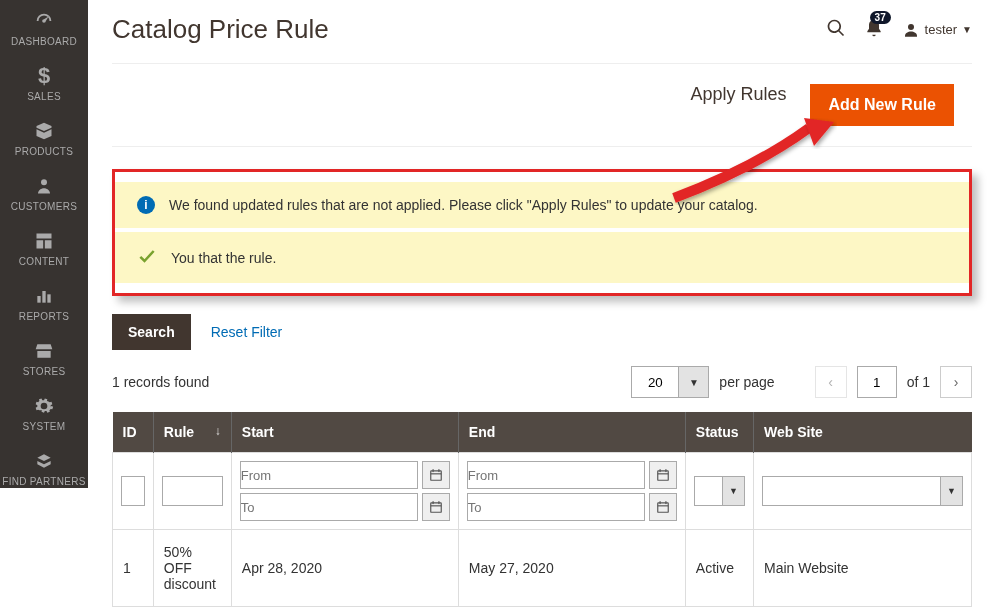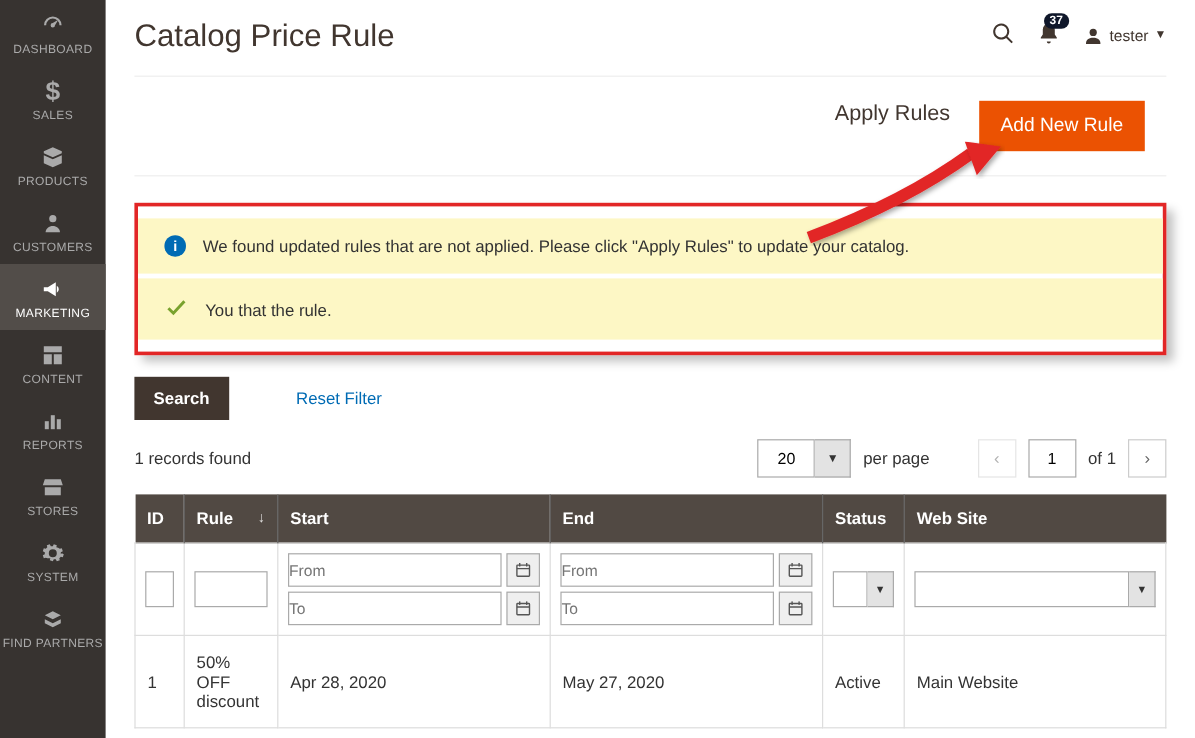--- a/index.html
+++ b/index.html
@@ -1,43 +1,43 @@
 <!DOCTYPE html>
 <html><head>
 <meta charset="utf-8">
 <style>
   * { box-sizing: border-box; margin: 0; padding: 0; }
   body { font-family: 'Helvetica Neue', Arial, sans-serif; font-size: 13px; color: #333; background: #fff; width: 996px; height: 615px; overflow: hidden; position: relative; }
-  .sidebar { position: absolute; left: 0; top: 0; width: 88px; height: 615px; background: #373330; color: #aaa; display: flex; flex-direction: column; }
+  .sidebar { position: absolute; left: 0; top: 0; width: 88px; height: 488px; background: #373330; color: #aaa; display: flex; flex-direction: column; }
   .side-item { display: flex; flex-direction: column; align-items: center; justify-content: center; padding: 10px 2px 8px; cursor: pointer; color:#aaa; }
   .side-item.active { background: #524d49; color: #fff; }
   .side-item .icon { font-size: 20px; margin-bottom: 4px; height:22px; display:flex; align-items:center; justify-content:center;}
   .side-item .label { font-size: 10px; letter-spacing: 0.3px; text-align:center; }
   .main { position: absolute; left: 88px; top: 0; right: 0; bottom: 0; padding: 14px 24px 0 24px; overflow:hidden;}
   .titlebar { display: flex; align-items: center; justify-content: space-between; margin-bottom: 18px; }
   .page-title { font-size: 26px; font-weight: 400; color: #41362f; }
   .titlebar-right { display: flex; align-items: center; gap: 18px; }
   .search-icon svg { width: 20px; height: 20px; fill:#41362f;}
   .notif { position: relative; cursor:pointer;}
   .notif svg { width: 20px; height: 20px; fill:#41362f;}
   .notif .badge { position: absolute; top: -7px; left: 6px; background: #0f172a; color: #fff; font-size: 10px; font-weight: bold; padding: 1px 5px; border-radius: 8px; }
   .usermenu { display: flex; align-items: center; gap: 5px; cursor:pointer; color:#41362f;}
   .usermenu svg { width:18px; height:18px; fill:#41362f;}
   .actionbar { background: #fff; border-top:1px solid #eee; border-bottom:1px solid #eee; padding: 20px 18px; display: flex; justify-content: flex-end; gap: 24px; margin-bottom: 0;}
   .link-btn { color: #41362f; font-size: 18px; cursor: pointer; }
-  .primary-btn { background: #eb5202; color: #fff; font-size: 16px; font-weight: 400; padding: 12px 18px; border: none; cursor: pointer; }
+  .primary-btn { background: #eb5202; color: #fff; font-size: 16px; font-weight: 700; padding: 12px 18px; border: none; cursor: pointer; }
   .notices-wrap { border: 3px solid #e22626; padding: 10px 0; margin: 22px 0 18px; background:#fff; box-shadow: 6px 6px 8px rgba(0,0,0,0.25);}
   .notice { background: #fdf7c5; display: flex; align-items: center; padding: 14px 22px; gap: 14px; font-size:14px; color:#333; margin: 0 0 4px 0;}
   .notice:last-child{margin-bottom:0;}
   .info-icon { width:18px;height:18px;border-radius:50%;background:#006bb4;color:#fff;display:flex;align-items:center;justify-content:center;font-weight:bold;font-size:12px;}
   .check-icon svg{width:20px;height:20px;stroke:#79a22e;stroke-width:3;fill:none;}
   .arrow-annot { position:absolute; left:566px; top:118px; pointer-events:none; }
   .filterbar { display:flex; align-items:center; gap:20px; margin-bottom:16px;}
   .search-btn { background:#41362f; color:#fff; border:none; padding:10px 16px; font-size:14px; font-weight:600; cursor:pointer;}
-  .reset-link { color:#006bb4; font-size:14px; cursor:pointer;margin-left:36px;}
+  .reset-link { color:#006bb4; font-size:14px; cursor:pointer;}
   .paging-row { display:flex; align-items:center; justify-content:space-between; margin-bottom:14px; font-size:14px; color:#333;}
   .paging-right{display:flex;align-items:center;gap:10px;}
   .perpage-input{width:48px;height:32px;border:1px solid #aaa;text-align:center;}
   .dd-btn{width:30px;height:32px;background:#e3e3e3;border:1px solid #aaa;border-left:none;cursor:pointer;display:inline-flex;align-items:center;justify-content:center;}
   .page-btn{width:32px;height:32px;border:1px solid #ccc;background:#fff;cursor:pointer;display:inline-flex;align-items:center;justify-content:center;color:#666;}
   .page-btn.disabled{opacity:.5;cursor:default;}
   .page-input{width:40px;height:32px;border:1px solid #aaa;text-align:center;}
   table.grid{width:100%;border-collapse:collapse;}
   table.grid thead th{background:#514943;color:#fff;font-weight:600;text-align:left;padding:12px 10px;font-size:14px;border-right:1px solid #666;}
   table.grid thead th:last-child{border-right:none;}
@@ -77,28 +77,20 @@
     <span class="label">PRODUCTS</span>
   </div>
   <div class="side-item">
     <span class="icon">
         <svg viewBox="0 0 24 24" width="18" height="18" fill="#aaa">
           <circle cx="12" cy="7" r="4"></circle>
           <path d="M4 22c0-4 4-7 8-7s8 3 8 7"></path>
         </svg>
       </span>
     <span class="label">CUSTOMERS</span>
-  </div>
-  <div class="side-item active">
-    <span class="icon">
-        <svg viewBox="0 0 24 24" width="20" height="20" fill="#fff">
-          <path d="M3 10v4h4l8 5V5l-8 5H3zm15 2a4 4 0 0 0-2-3.5v7A4 4 0 0 0 18 12z"></path>
-        </svg>
-      </span>
-    <span class="label">MARKETING</span>
   </div>
   <div class="side-item">
     <span class="icon">
         <svg viewBox="0 0 24 24" width="20" height="20" fill="#aaa">
           <path d="M3 3h18v6H3V3zm0 8h8v10H3V11zm10 0h8v10h-8V11z"></path>
         </svg>
       </span>
     <span class="label">CONTENT</span>
   </div>
   <div class="side-item">

